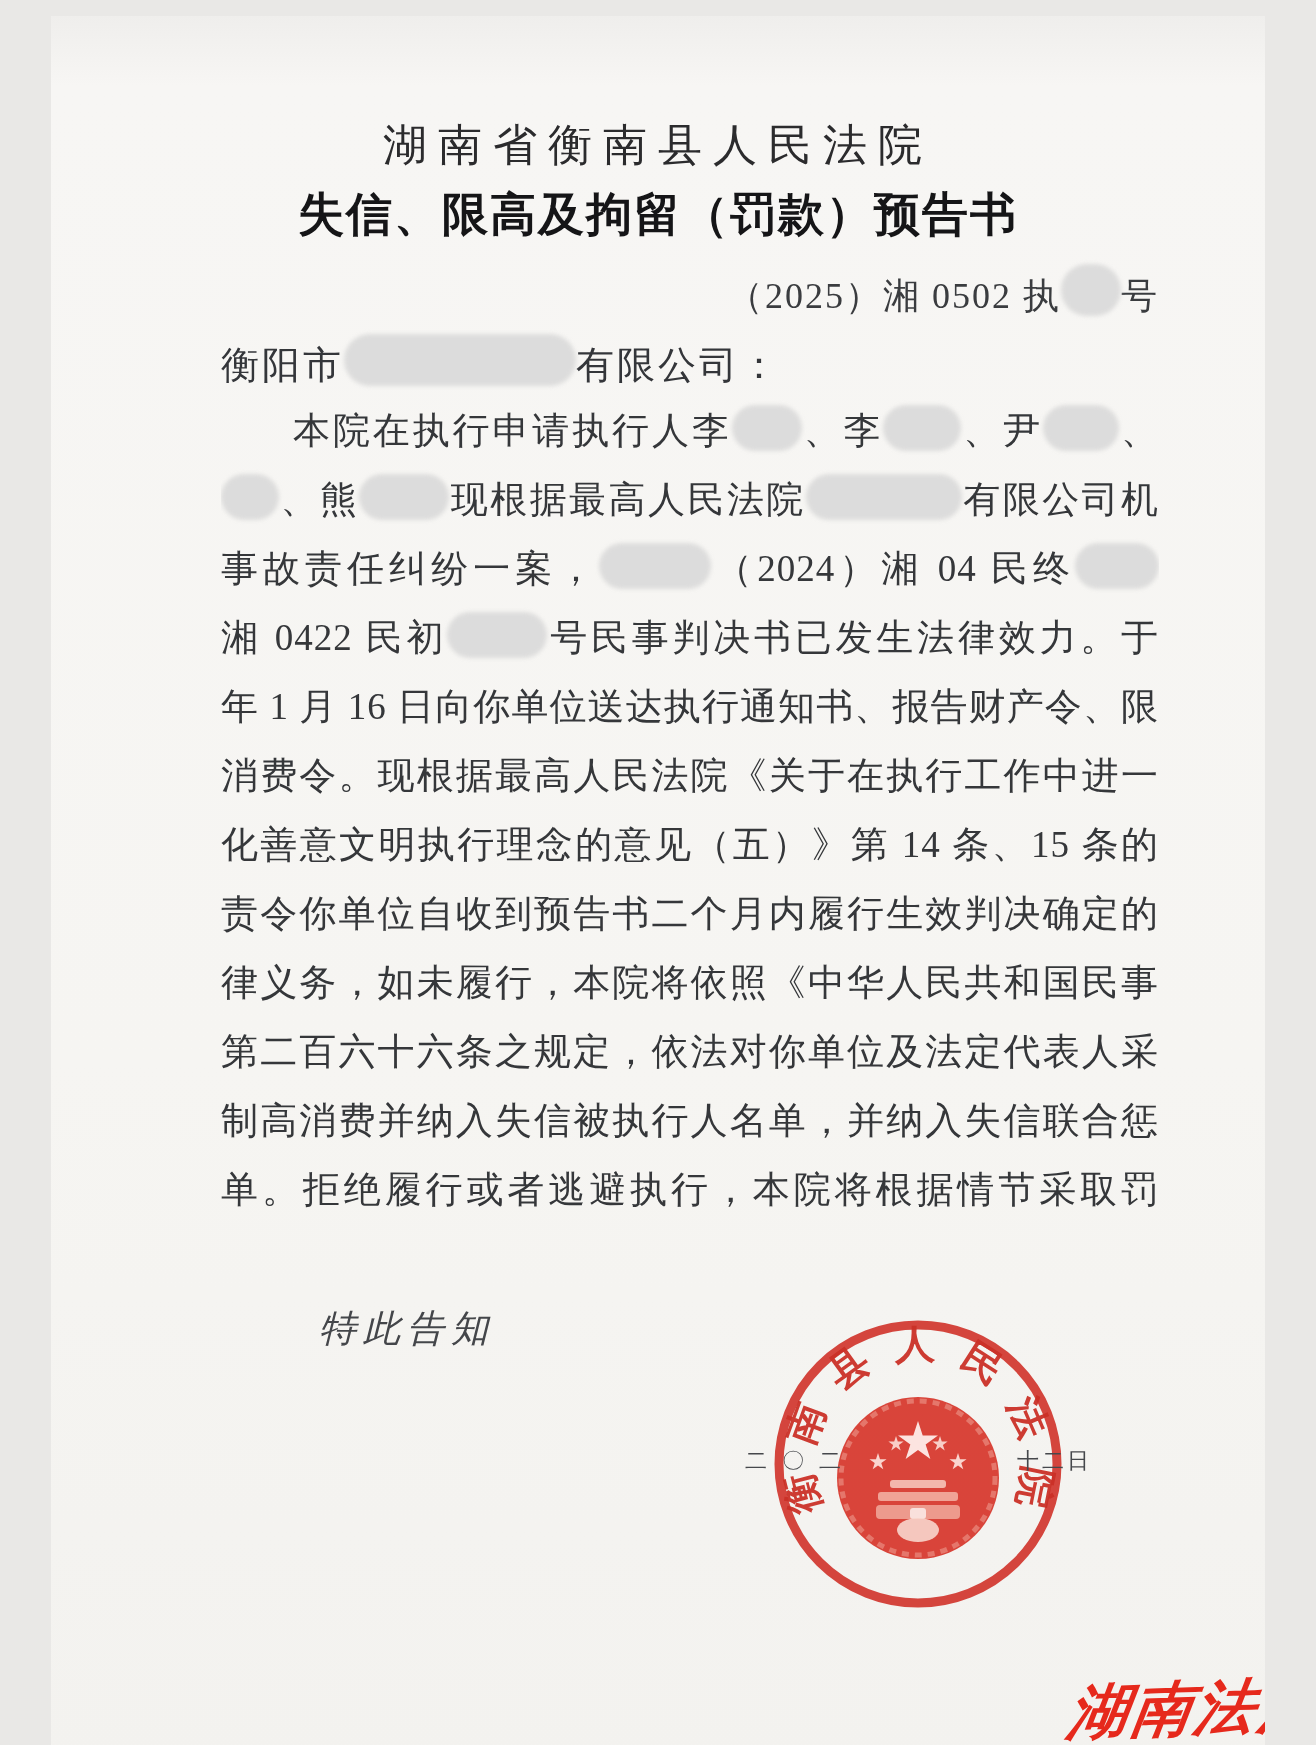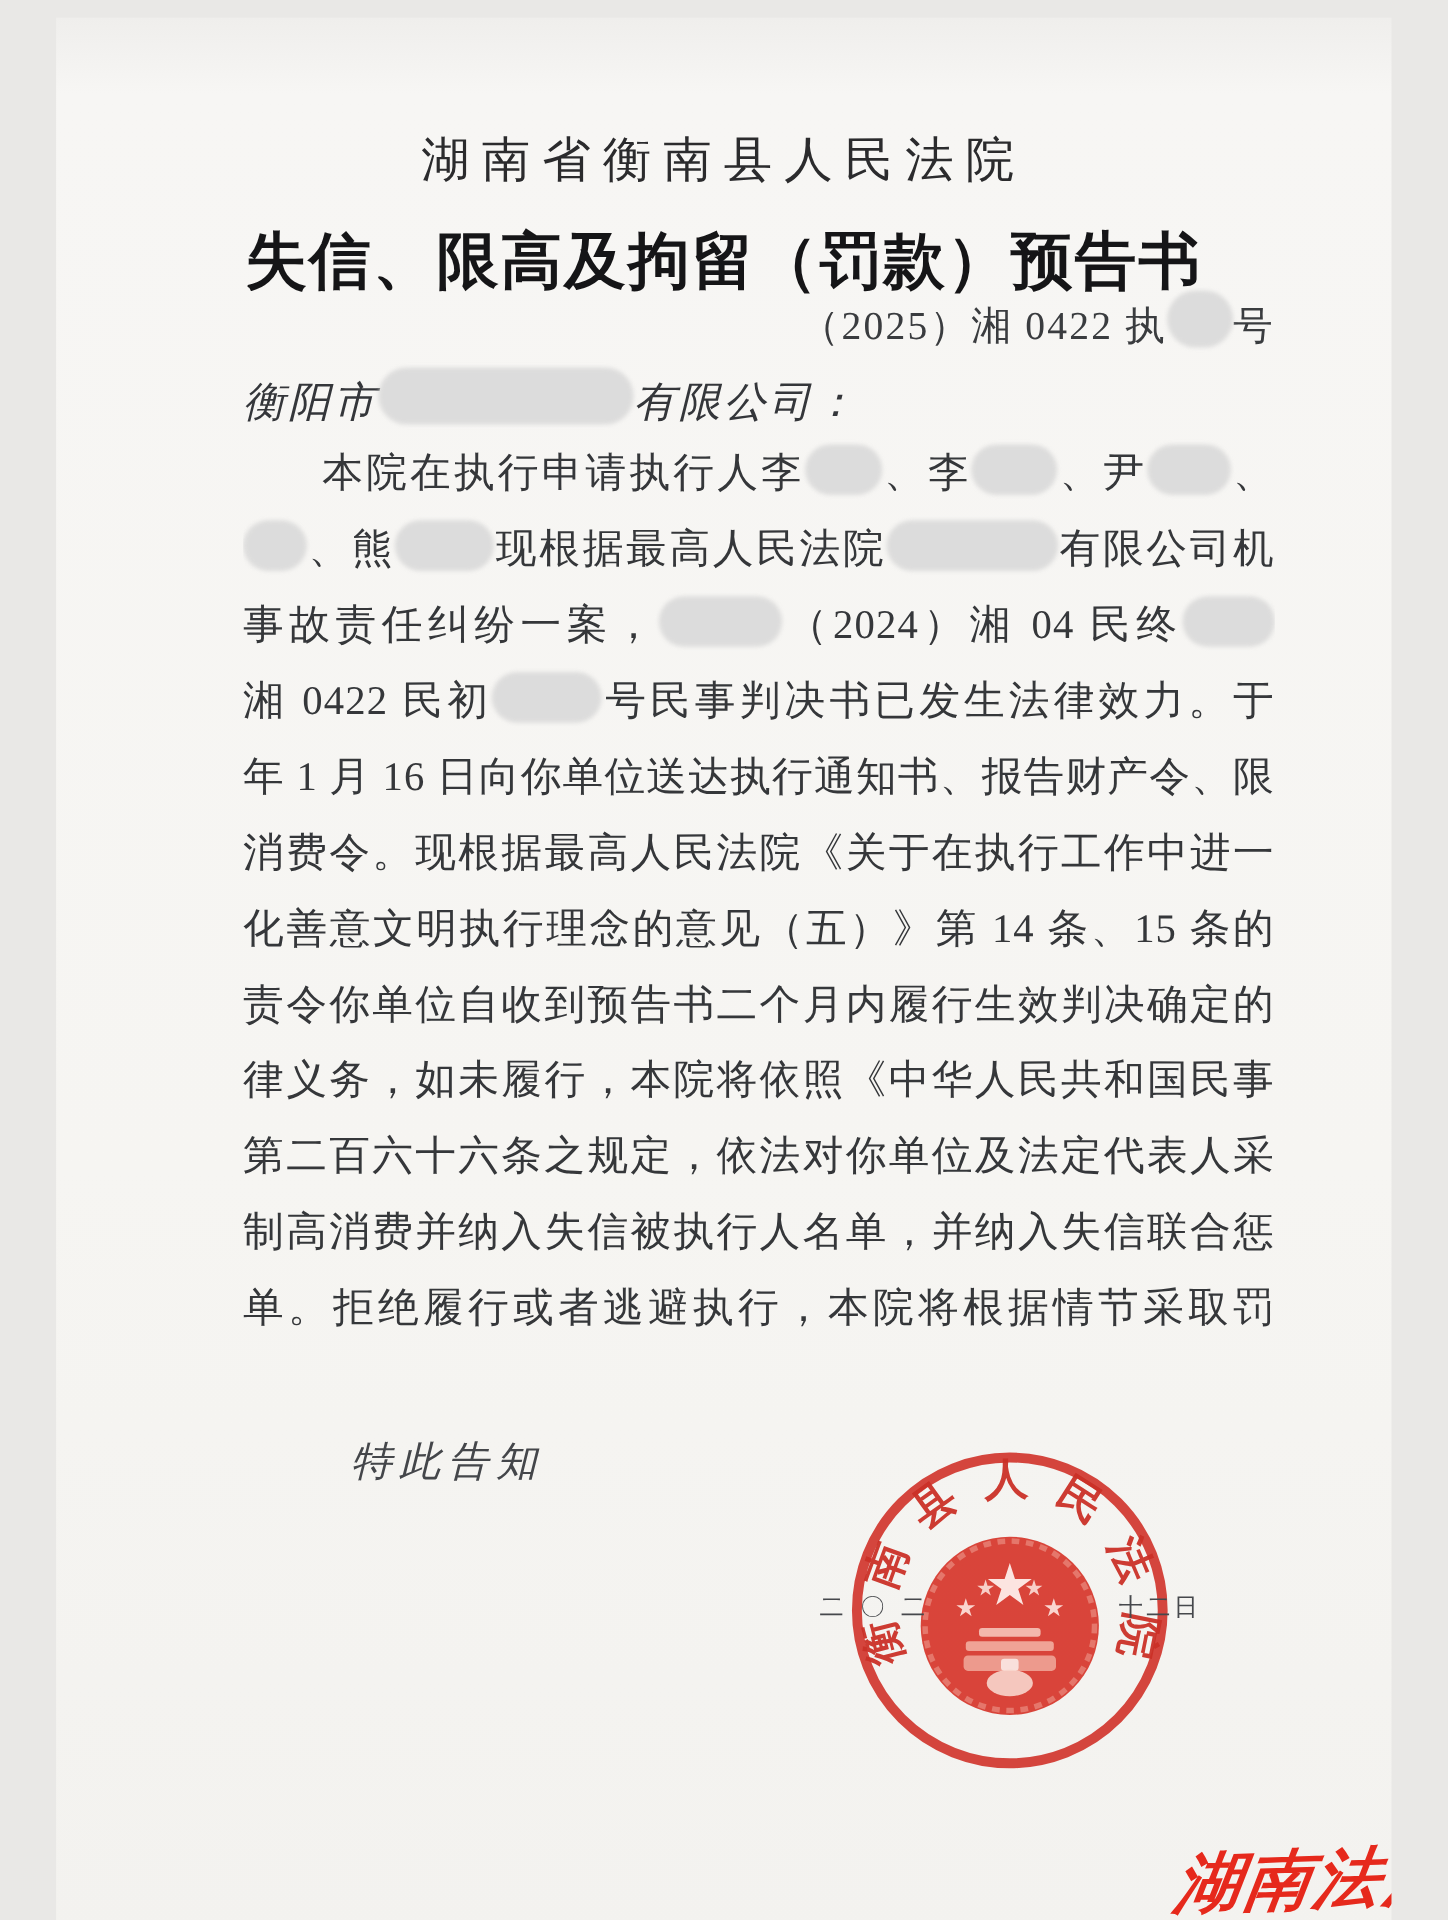--- a/index.html
+++ b/index.html
@@ -11,32 +11,32 @@
     overflow:hidden;
     font-family:"Liberation Serif","DejaVu Serif",serif;
     color:#35373a;
   }
   .court-title{
     position:absolute;top:100px;left:0;width:100%;
     text-align:center;font-size:44px;letter-spacing:11px;
     color:#2b2b2d;white-space:nowrap;
   }
   .doc-title{
-    position:absolute;top:184px;left:0;width:100%;
-    text-align:center;font-size:56px;font-weight:700;letter-spacing:2px;
+    position:absolute;top:168px;left:0;width:100%;
+    text-align:center;font-size:46px;font-weight:700;letter-spacing:2px;
     color:#151517;white-space:nowrap;
   }
   .case-line{
     position:absolute;top:248px;left:0;width:1108px;
     text-align:right;font-size:36px;letter-spacing:2px;color:#3a3c3f;
     white-space:nowrap;
   }
   .addressee{
     position:absolute;top:318px;left:170px;
-    font-size:38px;letter-spacing:3px;color:#34363a;white-space:nowrap;font-style:italic;
+    font-size:38px;letter-spacing:3px;color:#34363a;white-space:nowrap;
   }
   .body-par{
     position:absolute;top:380px;left:170px;width:938px;
   }
   .bline{
     height:69px;line-height:69px;font-size:37px;letter-spacing:1px;
     color:#35373a;white-space:nowrap;
   }
   .bline.fill{text-align:justify;text-align-last:justify;white-space:normal;height:69px;overflow:hidden;}
   .bline.indent{padding-left:72px;}
@@ -70,21 +70,21 @@
 </style>
 </head>
 <body>
 
 <div class="page">
 
   <div class="court-title">湖南省衡南县人民法院</div>
 
   <div class="doc-title">失信、限高及拘留（罚款）预告书</div>
 
-  <div class="case-line"><span>（2025）湘 0422 执</span><span class="blur sm" style="width:60px"></span><span>号</span></div>
+  <div class="case-line"><span>（2025）湘 0502 执</span><span class="blur sm" style="width:60px"></span><span>号</span></div>
 
   <div class="addressee"><span>衡阳市</span><span class="blur sm" style="width:232px"></span><span>有限公司：</span></div>
 
   <div class="body-par" id="body-paragraph">
       <div class="bline fill indent"><span>本院在执行申请执行人李</span><span class="blur" style="width: 70px;"></span><span>、李</span><span class="blur" style="width: 78px;"></span><span>、尹</span><span class="blur" style="width: 76px;"></span><span>、李</span></div>
       <div class="bline fill"><span class="blur" style="width: 58px;"></span><span>、熊</span><span class="blur" style="width: 90px;"></span><span>现根据最高人民法院</span><span class="blur" style="width: 156px;"></span><span>有限公司机动车交通</span></div>
       <div class="bline fill"><span>事故责任纠纷一案，</span><span class="blur" style="width: 112px;"></span><span>（2024）湘 04 民终</span><span class="blur" style="width: 84px;"></span></div>
       <div class="bline fill"><span>湘 0422 民初</span><span class="blur" style="width: 100px;"></span><span>号民事判决书已发生法律效力。于 2025</span></div>
       <div class="bline fill"><span>年 1 月 16 日向你单位送达执行通知书、报告财产令、限制</span></div>
       <div class="bline fill"><span>消费令。现根据最高人民法院《关于在执行工作中进一步强</span></div>

